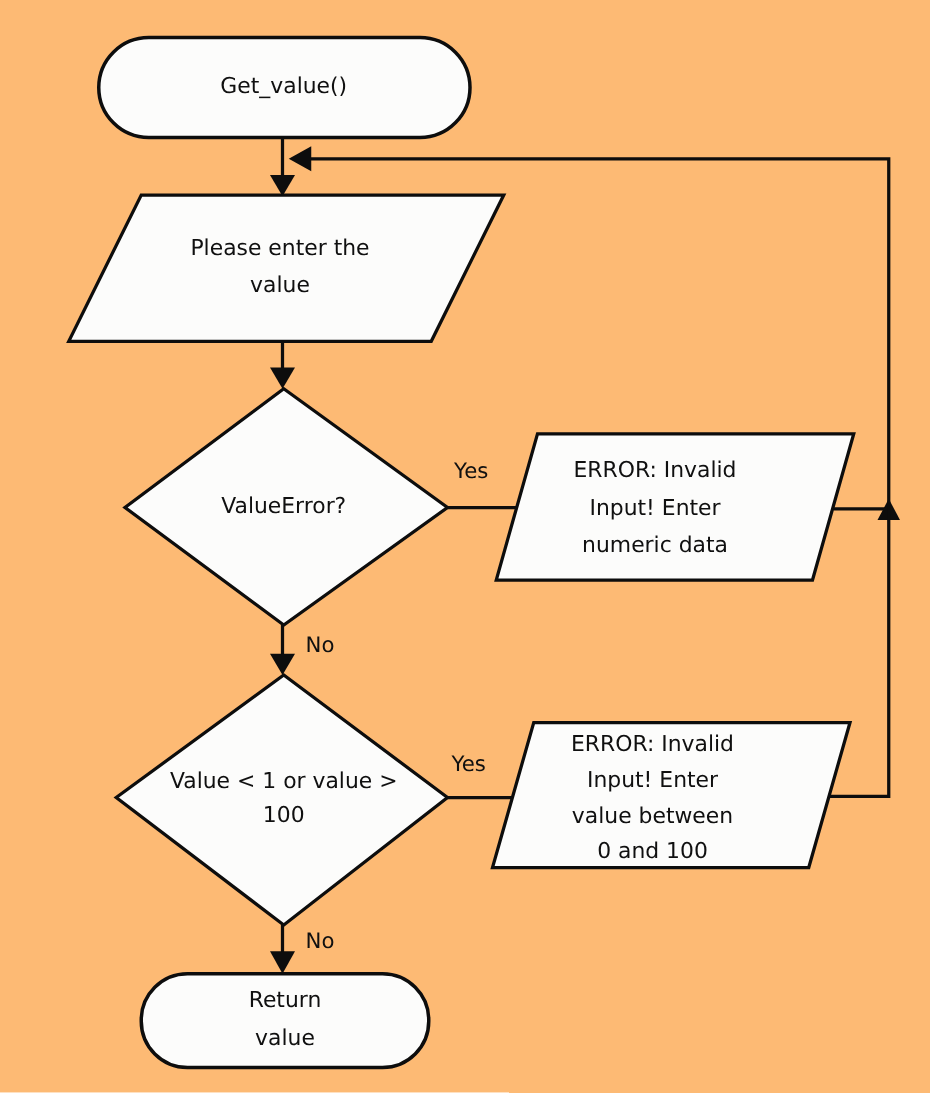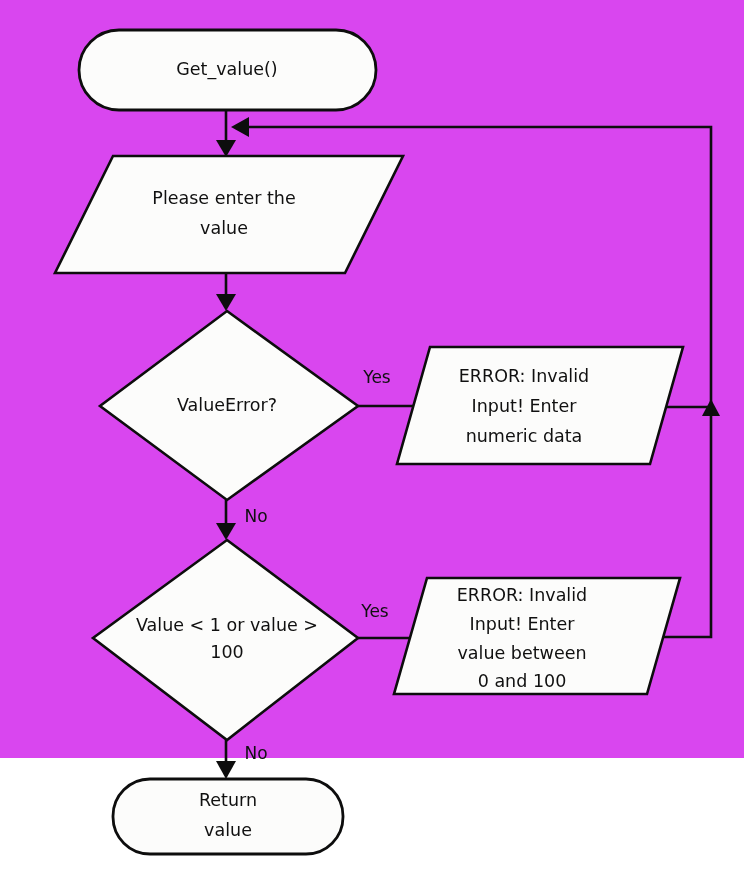--- a/index.html
+++ b/index.html
@@ -10,22 +10,22 @@
   }
   body {
     width: 744px;
     height: 874px;
     font-family: "DejaVu Sans", "Liberation Sans", sans-serif;
     overflow: hidden;
   }
   #flow-canvas {
     position: relative;
     width: 744px;
-    height: 758px;
-    background: #d946ef;
+    height: 874px;
+    background: #fdba74;
   }
   svg.flow-svg {
     position: absolute;
     top: 0;
     left: 0;
     width: 744px;
     height: 874px;
     display: block;
   }
   .node-shape {

